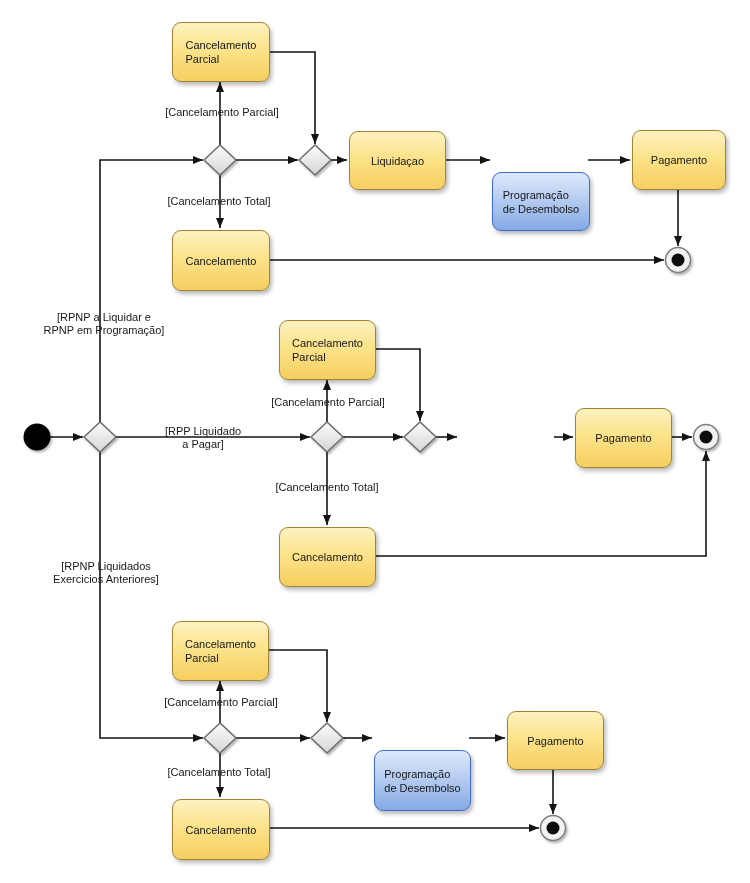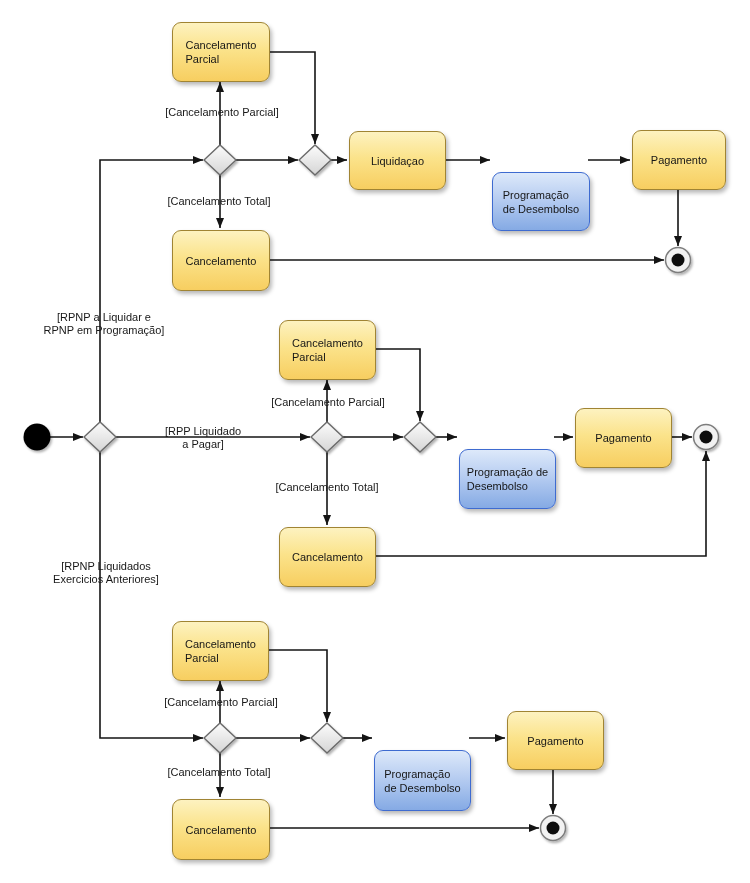--- a/index.html
+++ b/index.html
@@ -111,22 +111,20 @@
   <div class="activity yellow" style="left:172px;top:22px;width:96px;height:58px">Cancelamento
 Parcial</div>
   <div class="activity yellow" style="left:349px;top:131px;width:95px;height:57px">Liquidaçao</div>
   <div class="activity blue" style="left:492px;top:131px;width:96px;height:57px">Programação
 de Desembolso</div>
   <div class="activity yellow" style="left:632px;top:130px;width:92px;height:58px">Pagamento</div>
   <div class="activity yellow" style="left:172px;top:230px;width:96px;height:59px">Cancelamento</div>
 
   <div class="activity yellow" style="left:279px;top:320px;width:95px;height:58px">Cancelamento
 Parcial</div>
-  <div class="activity blue" style="left:459px;top:408px;width:95px;height:58px">Programação de
-Desembolso</div>
   <div class="activity yellow" style="left:575px;top:408px;width:95px;height:58px">Pagamento</div>
   <div class="activity yellow" style="left:279px;top:527px;width:95px;height:58px">Cancelamento</div>
 
   <div class="activity yellow" style="left:172px;top:621px;width:95px;height:58px">Cancelamento
 Parcial</div>
   <div class="activity blue" style="left:374px;top:709px;width:95px;height:59px">Programação
 de Desembolso</div>
   <div class="activity yellow" style="left:507px;top:711px;width:95px;height:57px">Pagamento</div>
   <div class="activity yellow" style="left:172px;top:799px;width:96px;height:59px">Cancelamento</div>
 

